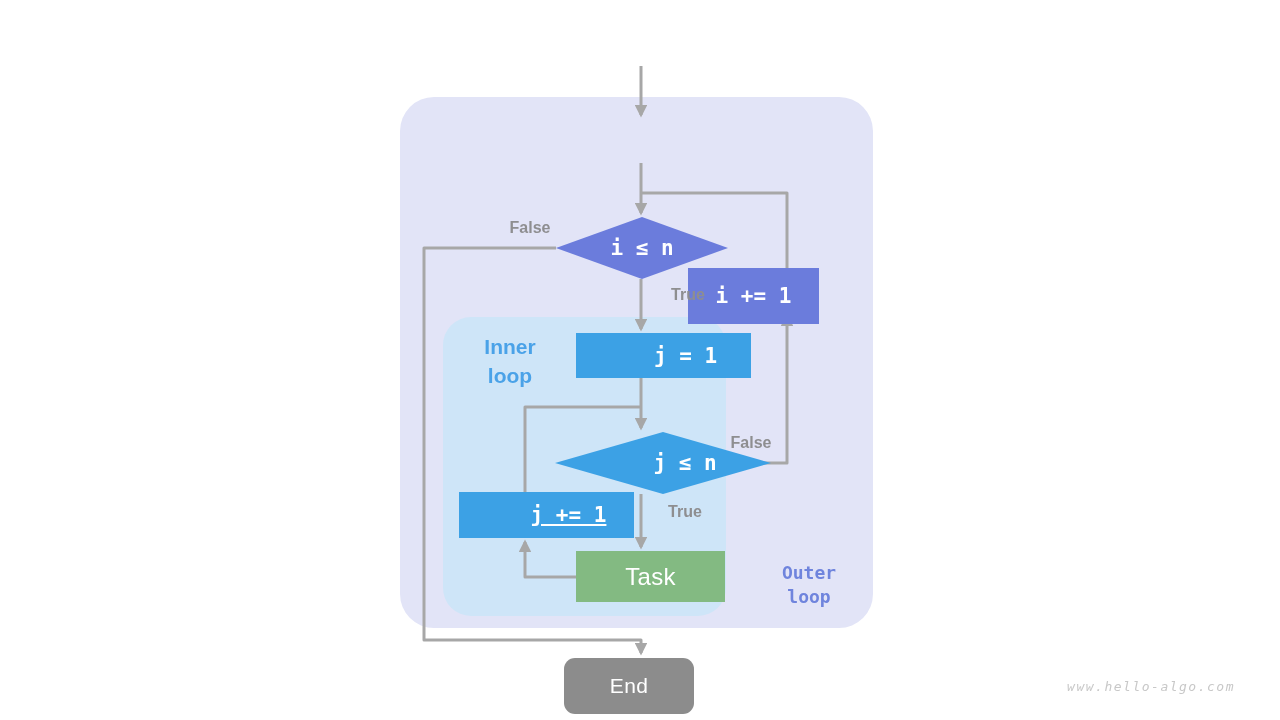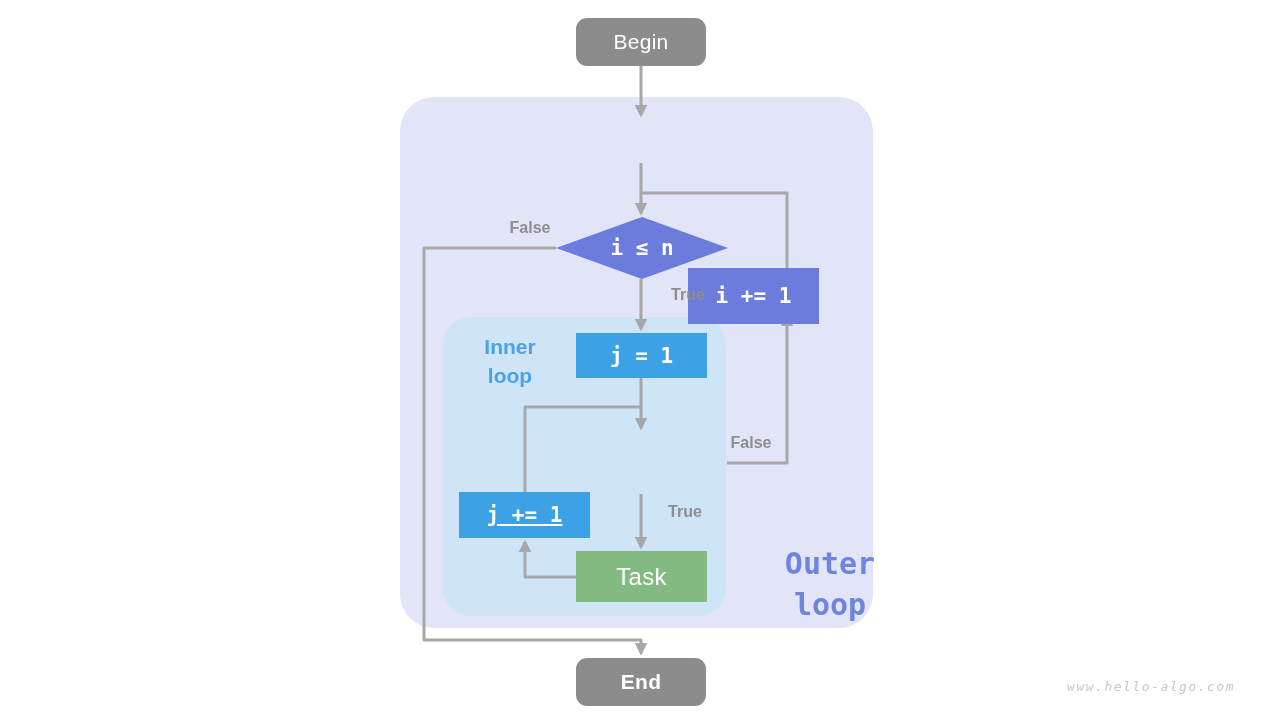--- a/index.html
+++ b/index.html
@@ -41,21 +41,21 @@
   .node {
     position: absolute; z-index: 3;
     display: flex; align-items: center; justify-content: center;
     color: #ffffff;
   }
   .mono { font-family: "DejaVu Sans Mono", monospace; font-weight: 700; font-size: 21px; }
   .sans { font-family: "Liberation Sans", sans-serif; font-weight: 500; font-size: 21px; letter-spacing: 0.3px; }
   .task-text { font-size: 24px; }
   .terminal { background: var(--gray-node, #8c8c8c); border-radius: 11px; }
   .purple { background: var(--purple, #6b7cdc); }
-  .blue   { background: var(--blue, #3ca1e5); }
+  .blue   { background: var(--blue, #3ca1e5); padding-left: 44px; }
   .green  { background: var(--green, #83ba82); }
   .diamond { clip-path: polygon(50% 0, 100% 50%, 50% 100%, 0 50%); }
 
   
   .edge-label {
     position: absolute; z-index: 4;
     transform: translate(-50%, -50%);
     font-weight: 700; font-size: 16px;
     color: var(--edge-label, #8e8e90);
     white-space: nowrap;
@@ -69,21 +69,21 @@
     white-space: pre-line;
     font-weight: 700;
   }
   .region-label.inner-label {
     color: var(--inner-label-color, #4aa2e8);
     font-size: 21px; line-height: 1.38;
   }
   .region-label.outer-label {
     color: var(--outer-label-color, #6f84dd);
     font-family: "DejaVu Sans Mono", monospace;
-    font-size: 30px; line-height: 1.36; margin-left: 21px;
+    font-size: 18px; line-height: 1.36;
   }
 
   .watermark {
     position: absolute; z-index: 4;
     top: 679px; right: 45px;
     font-family: "DejaVu Sans Mono", monospace;
     font-size: 13px; letter-spacing: 1.5px;
     color: var(--watermark-color, #c8c8c8);
     font-style: italic;
   }
@@ -109,35 +109,35 @@
       <polyline points="556,248 424,248 424,640 641,640 641,653" marker-end="url(#arrow)"></polyline>
       <polyline points="641,279 641,329" marker-end="url(#arrow)"></polyline>
       <polyline points="641,378 641,428" marker-end="url(#arrow)"></polyline>
       <polyline points="525,492 525,407 641,407"></polyline>
       <polyline points="641,494 641,547" marker-end="url(#arrow)"></polyline>
       <polyline points="576,577 525,577 525,542" marker-end="url(#arrow)"></polyline>
       <polyline points="727,463 787,463 787,316" marker-end="url(#arrow)"></polyline>
     </g>
   </svg>
 
-  <div class="node terminal sans" style="left:576px; top:18px; width:130px; height:48px;">Begin</div>
 
 
   <div class="node purple mono diamond" style="left:556px; top:217px; width:172px; height:62px;">i ≤ n</div>
 
   <div class="node purple mono" style="left:688px; top:268px; width:131px; height:56px;">i += 1</div>
 
   <div class="node blue mono" style="left:576px; top:333px; width:131px; height:45px;">j = 1</div>
 
+  <div class="node blue mono diamond" style="left:555px; top:432px; width:172px; height:62px;">j ≤ n</div>
 
   <div class="node blue mono" style="left:459px; top:492px; width:131px; height:46px;text-decoration:underline;">j += 1</div>
 
-  <div class="node green sans task-text" style="left:576px; top:551px; width:131px; height:51px;">Task</div>
+  <div class="node green sans task-text" style="left:576px; top:551px; width:149px; height:51px;">Task</div>
 
-  <div class="node terminal sans" style="left:576px; top:658px; width:130px; height:48px;font-weight:bold;">End</div>
+  <div class="node terminal sans" style="left:564px; top:658px; width:130px; height:56px;">End</div>
 
   <span class="edge-label" style="left:530px; top:228px;">False</span>
   <span class="edge-label" style="left:688px; top:295px;">True</span>
   <span class="edge-label" style="left:751px; top:443px;">False</span>
   <span class="edge-label" style="left:685px; top:512px;">True</span>
 
   <div class="region-label inner-label" style="left:510px; top:362px;">Inner
 loop</div>
   <div class="region-label outer-label" style="left:809px; top:585px;">Outer
 loop</div>

